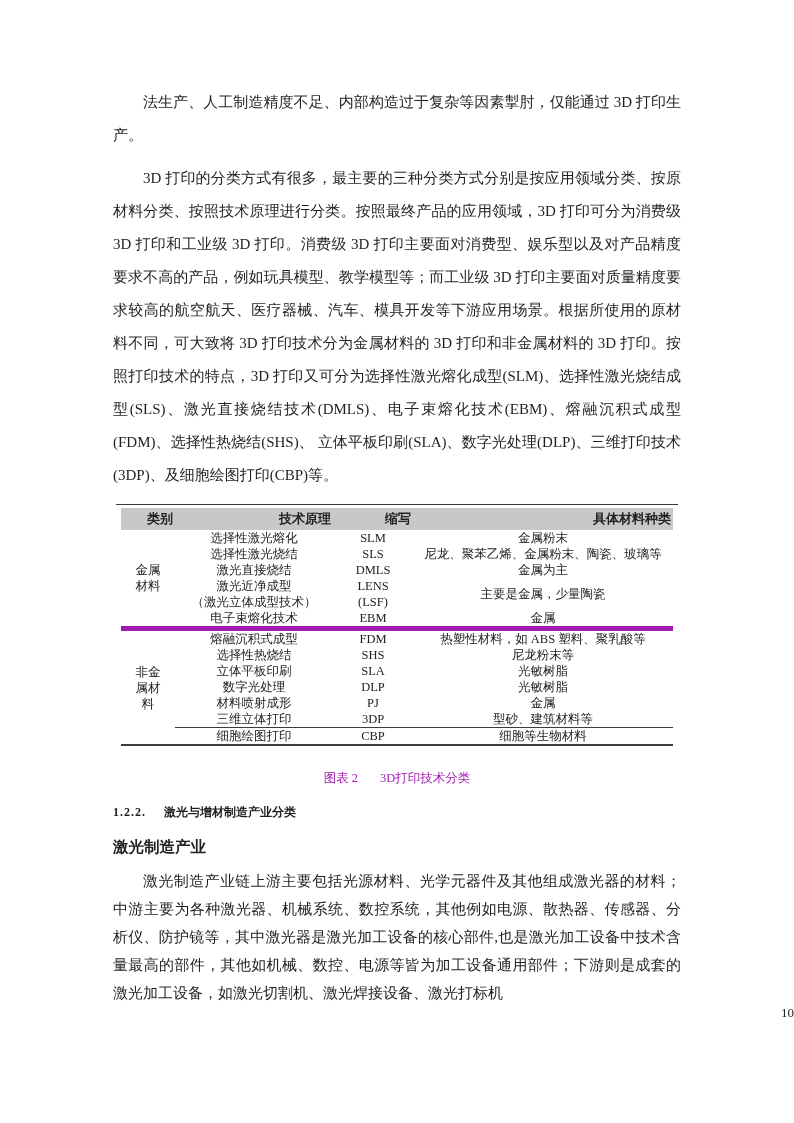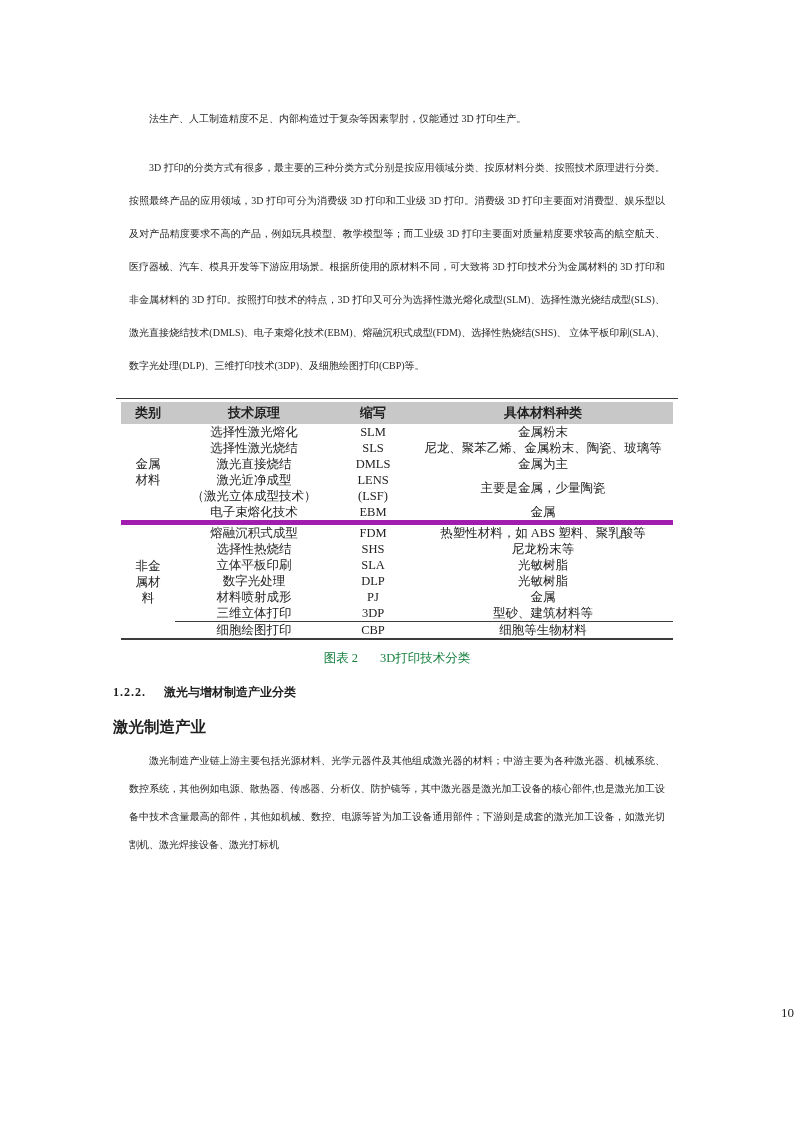--- a/index.html
+++ b/index.html
@@ -8,61 +8,61 @@
     width:794px; height:1123px;
     margin:0 auto;
     background:#ffffff;
     box-sizing:border-box;
     padding:86px 113px 0 113px;
     font-family:"Liberation Serif","DejaVu Serif",serif;
     color:#1f1f1f;
     overflow:hidden;
   }
   .para {
-    font-size:10px;
+    font-size:15px;
     line-height:33px;
     text-align:justify;
     text-indent:2em;
-    margin:16px;
+    margin:0;
   }
   .para.spaced { margin-top:10px; }
 
   .tablewrap { margin-top:12px; }
   .topline { border-top:1.5px solid #3c3c3c; margin:0 3px 3px 3px; }
   table.datatable {
     border-collapse:collapse;
     width:552px;
     margin:0 auto;
     font-size:12.5px;
     line-height:16px;
     border-bottom:2px solid #3c3c3c;
     color:#222;
   }
   table.datatable th {
     background:#c8c8c8;
     font-weight:700;
     font-size:13px;
-    text-align:center;
+    text-align:right;
     padding:3px 2px;
   }
   table.datatable td {
     text-align:center;
     padding:0 2px;
     vertical-align:middle;
   }
   td.cat { width:32px; padding:0 11px; }
   .pre { white-space:pre-line; }
   tr.full-sep td { border-top:5px solid #a21caf; }
   tr.partial-sep td { border-top:1px solid #3c3c3c; }
 
   .caption {
-    margin-top:10px;
+    margin-top:24px;
     text-align:center;
     font-size:12.5px;
-    color:#15803d;
+    color:#a21caf;
   }
   .caption .gap { display:inline-block; width:22px; }
 
   .section-heading {
     margin-top:14px;
     font-size:12px;
     font-weight:700;
     line-height:22px;
   }
   .section-heading .num { margin-right:18px; letter-spacing:1px; }

